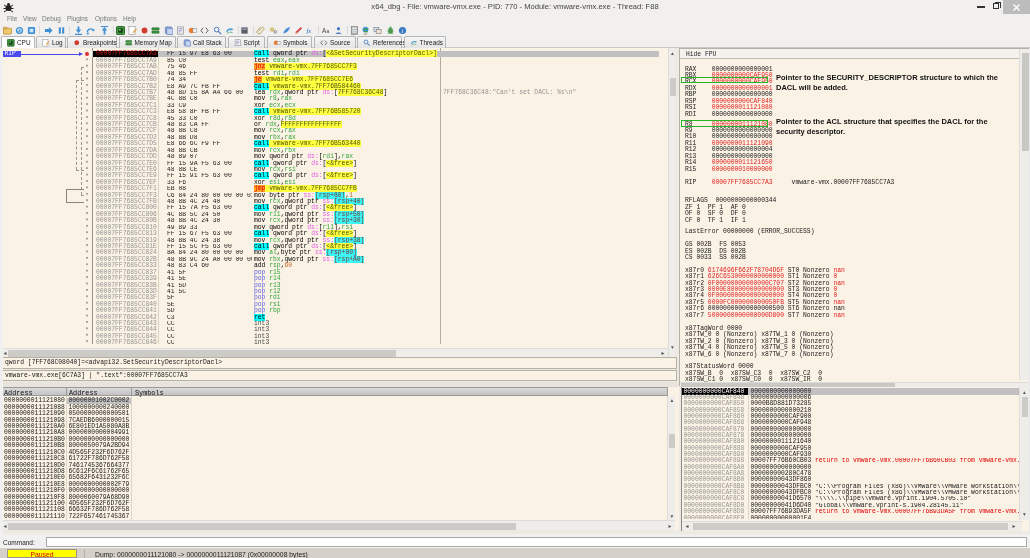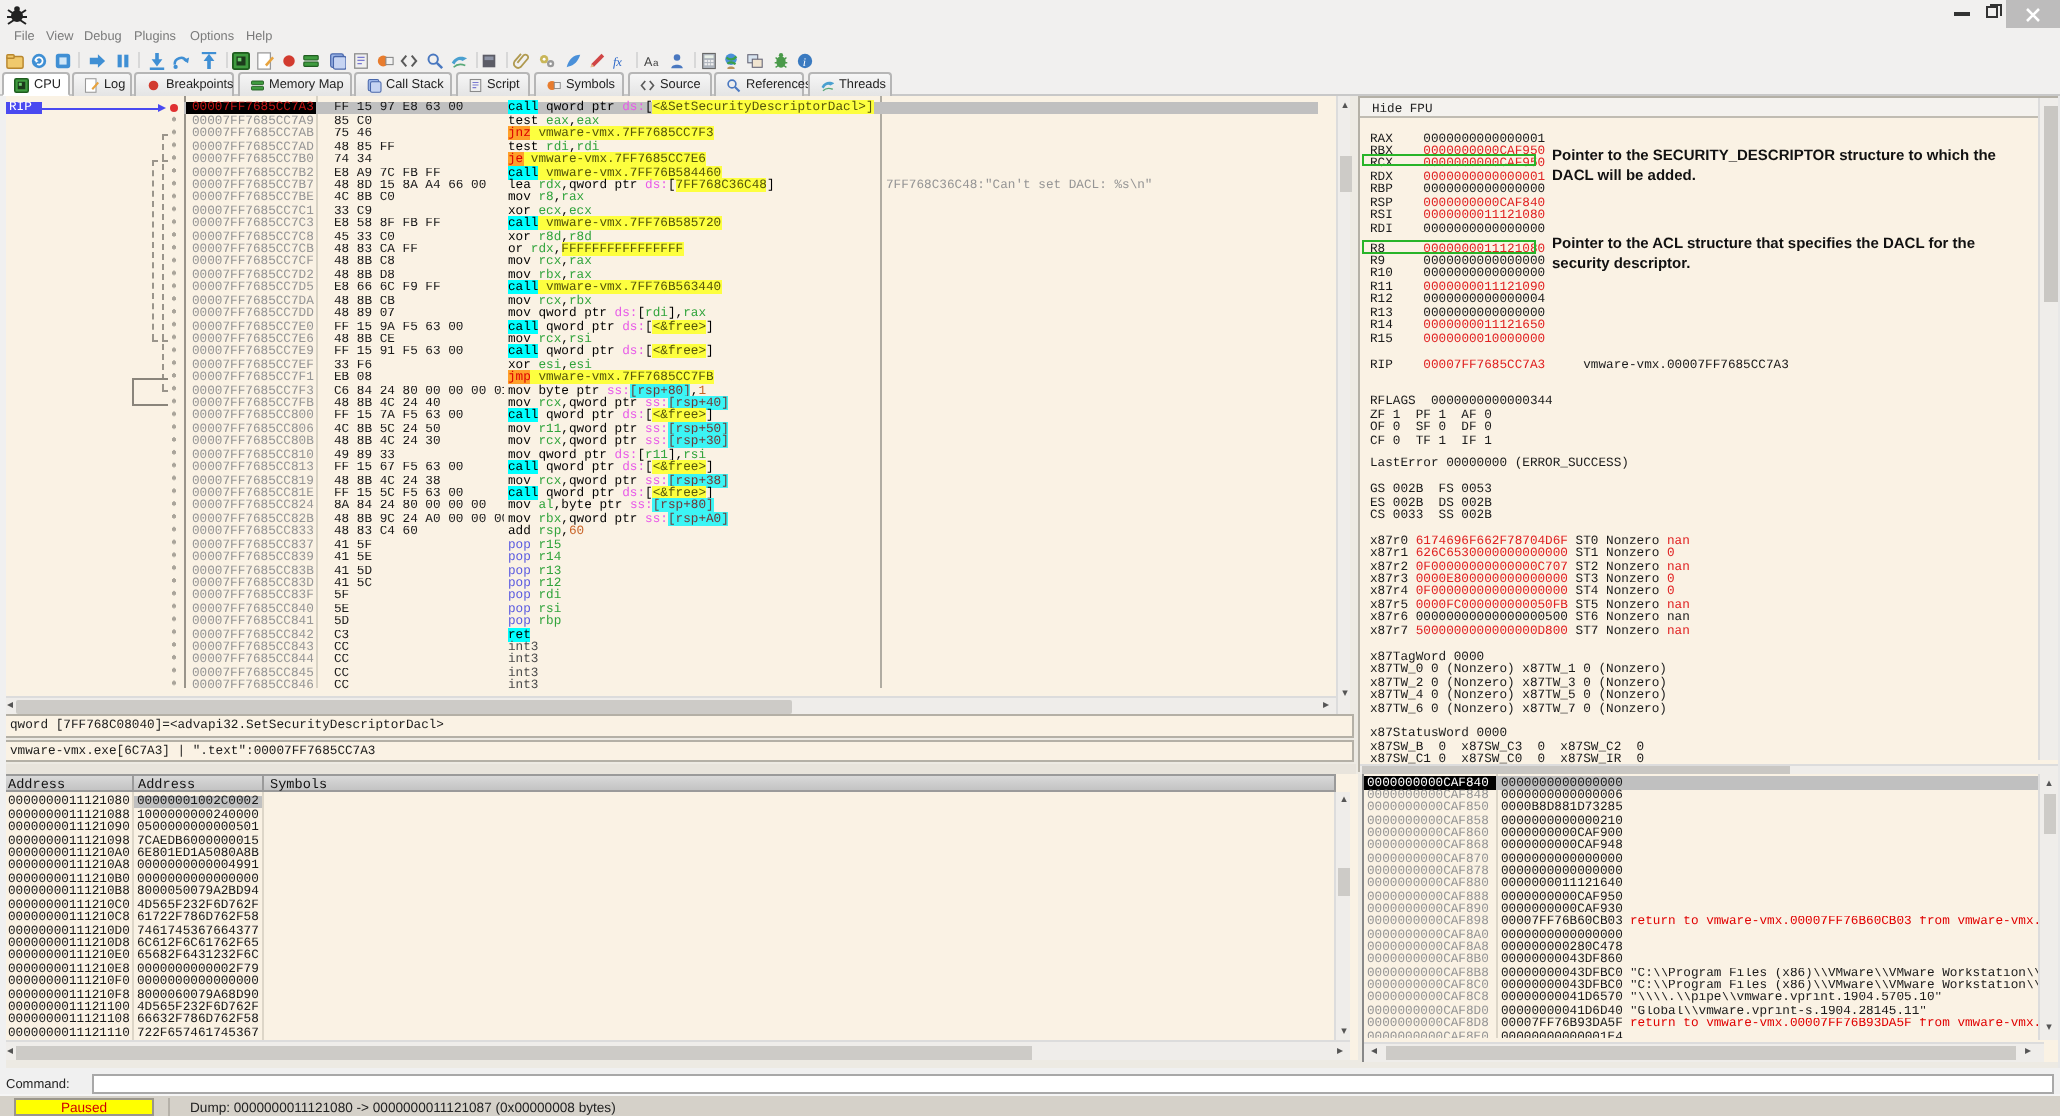--- a/index.html
+++ b/index.html
@@ -9,20 +9,21 @@
 .ty{background:#fdff3f;color:#56560a}.tc{background:#0ff;color:#000}.tj{background:#ffa029;color:#d00}.ts{background:#3cf5f5;color:#703838}.tpp{color:#5a5ae0}
 .gray{color:#959595}.red{color:#e00000}
 </style></head><body>
 <div id="root">
 <div class="abs" style="left:0;top:0;width:1030px;height:14px;background:#f1f0ef">
 <svg class="abs" style="left:3px;top:2px" width="11" height="11" viewBox="0 0 11 11">
         <circle cx="5.5" cy="6" r="3" fill="#222"></circle>
         <circle cx="5.5" cy="2.5" r="1.4" fill="#222"></circle>
         <path d="M1 3 L4 5 M10 3 L7 5 M0.5 6.5 L3 6.5 M10.5 6.5 L8 6.5 M1 10 L4 8 M10 10 L7 8" stroke="#222" stroke-width="1" fill="none"></path>
       </svg>
+<div class="abs" style="left:0;top:2px;width:1030px;text-align:center;font-size:7.6px;color:#444">x64_dbg - File: vmware-vmx.exe - PID: 770 - Module: vmware-vmx.exe - Thread: F88</div>
 <div class="abs" style="left:977px;top:6px;width:8px;height:1.6px;background:#333"></div>
 <div class="abs" style="left:993px;top:3px;width:6px;height:6px;border:1px solid #333"></div>
       <div class="abs" style="left:995px;top:2px;width:6px;height:6px;border:1px solid #333;border-left:none;border-bottom:none"></div>
 <div class="abs" style="left:1003px;top:0;width:27px;height:14px;background:#bdbcbc">
         <svg style="position:absolute;left:10px;top:3.5px" width="7" height="7" viewBox="0 0 7 7">
           <path d="M0.5 0.5 L6.5 6.5 M6.5 0.5 L0.5 6.5" stroke="#fff" stroke-width="1.3"></path>
         </svg>
       </div>
 </div>
 <div class="abs" style="left:0;top:14px;width:1030px;height:9px;background:#f1f0ef">

